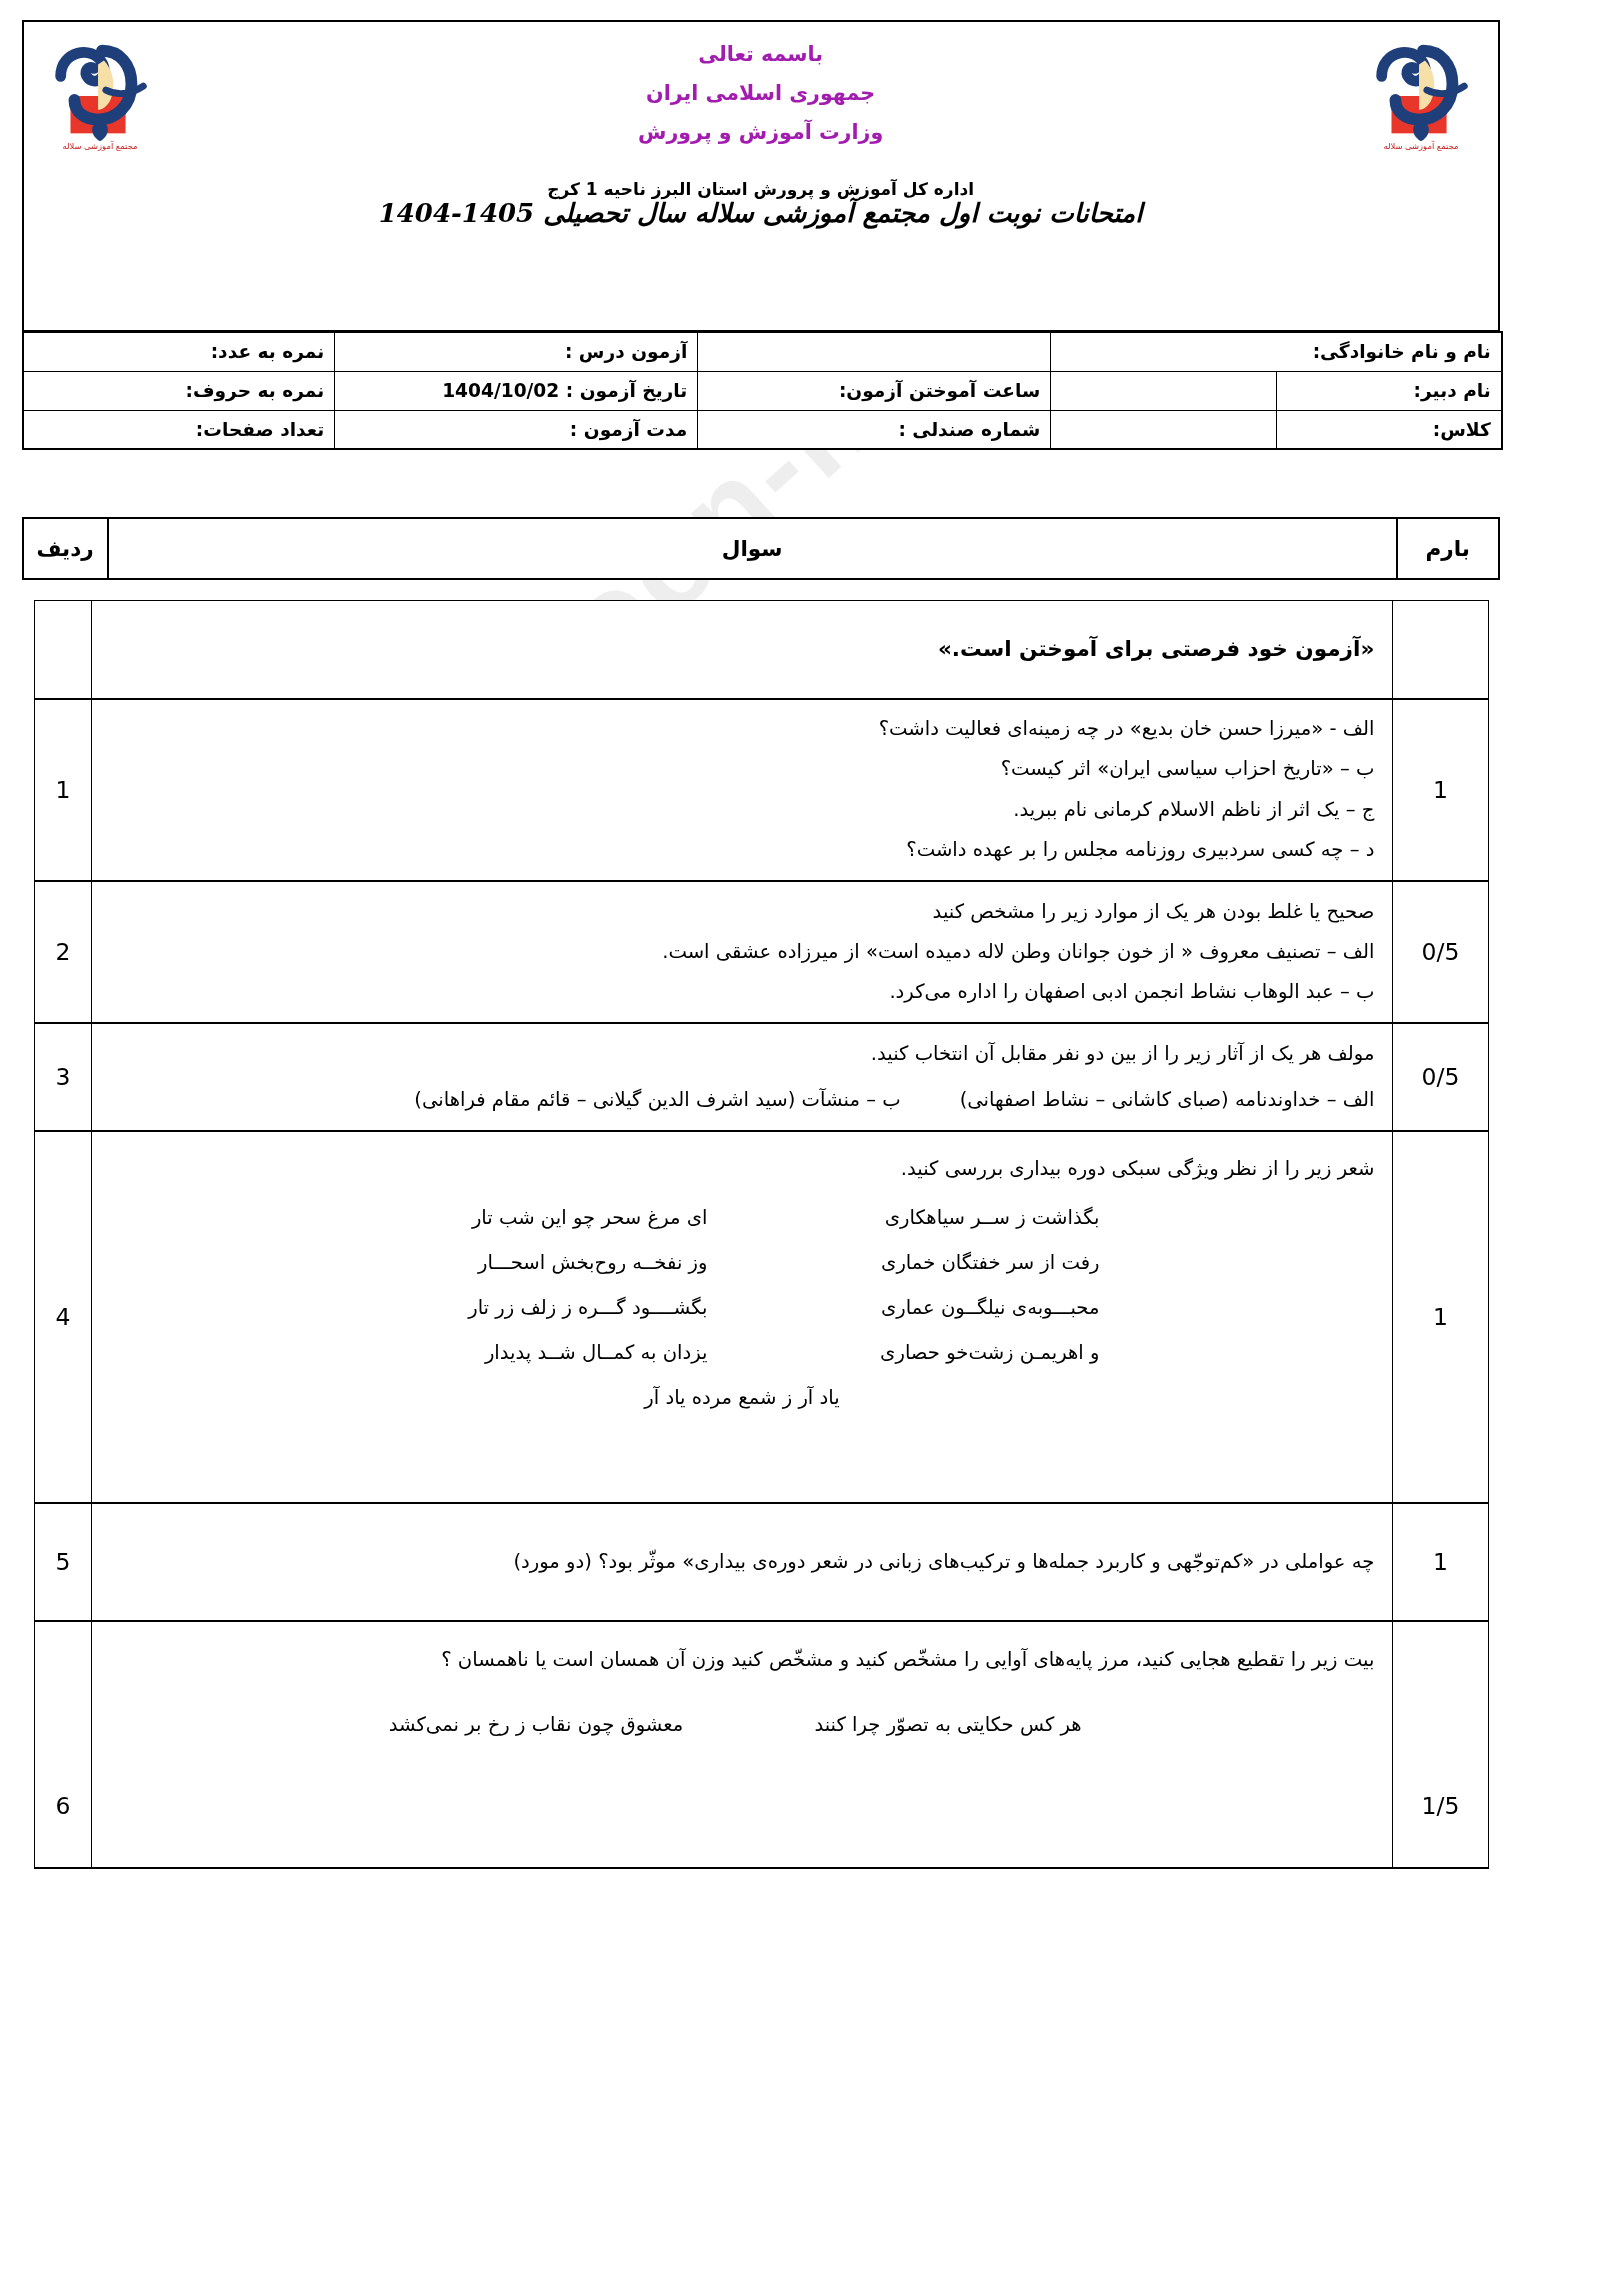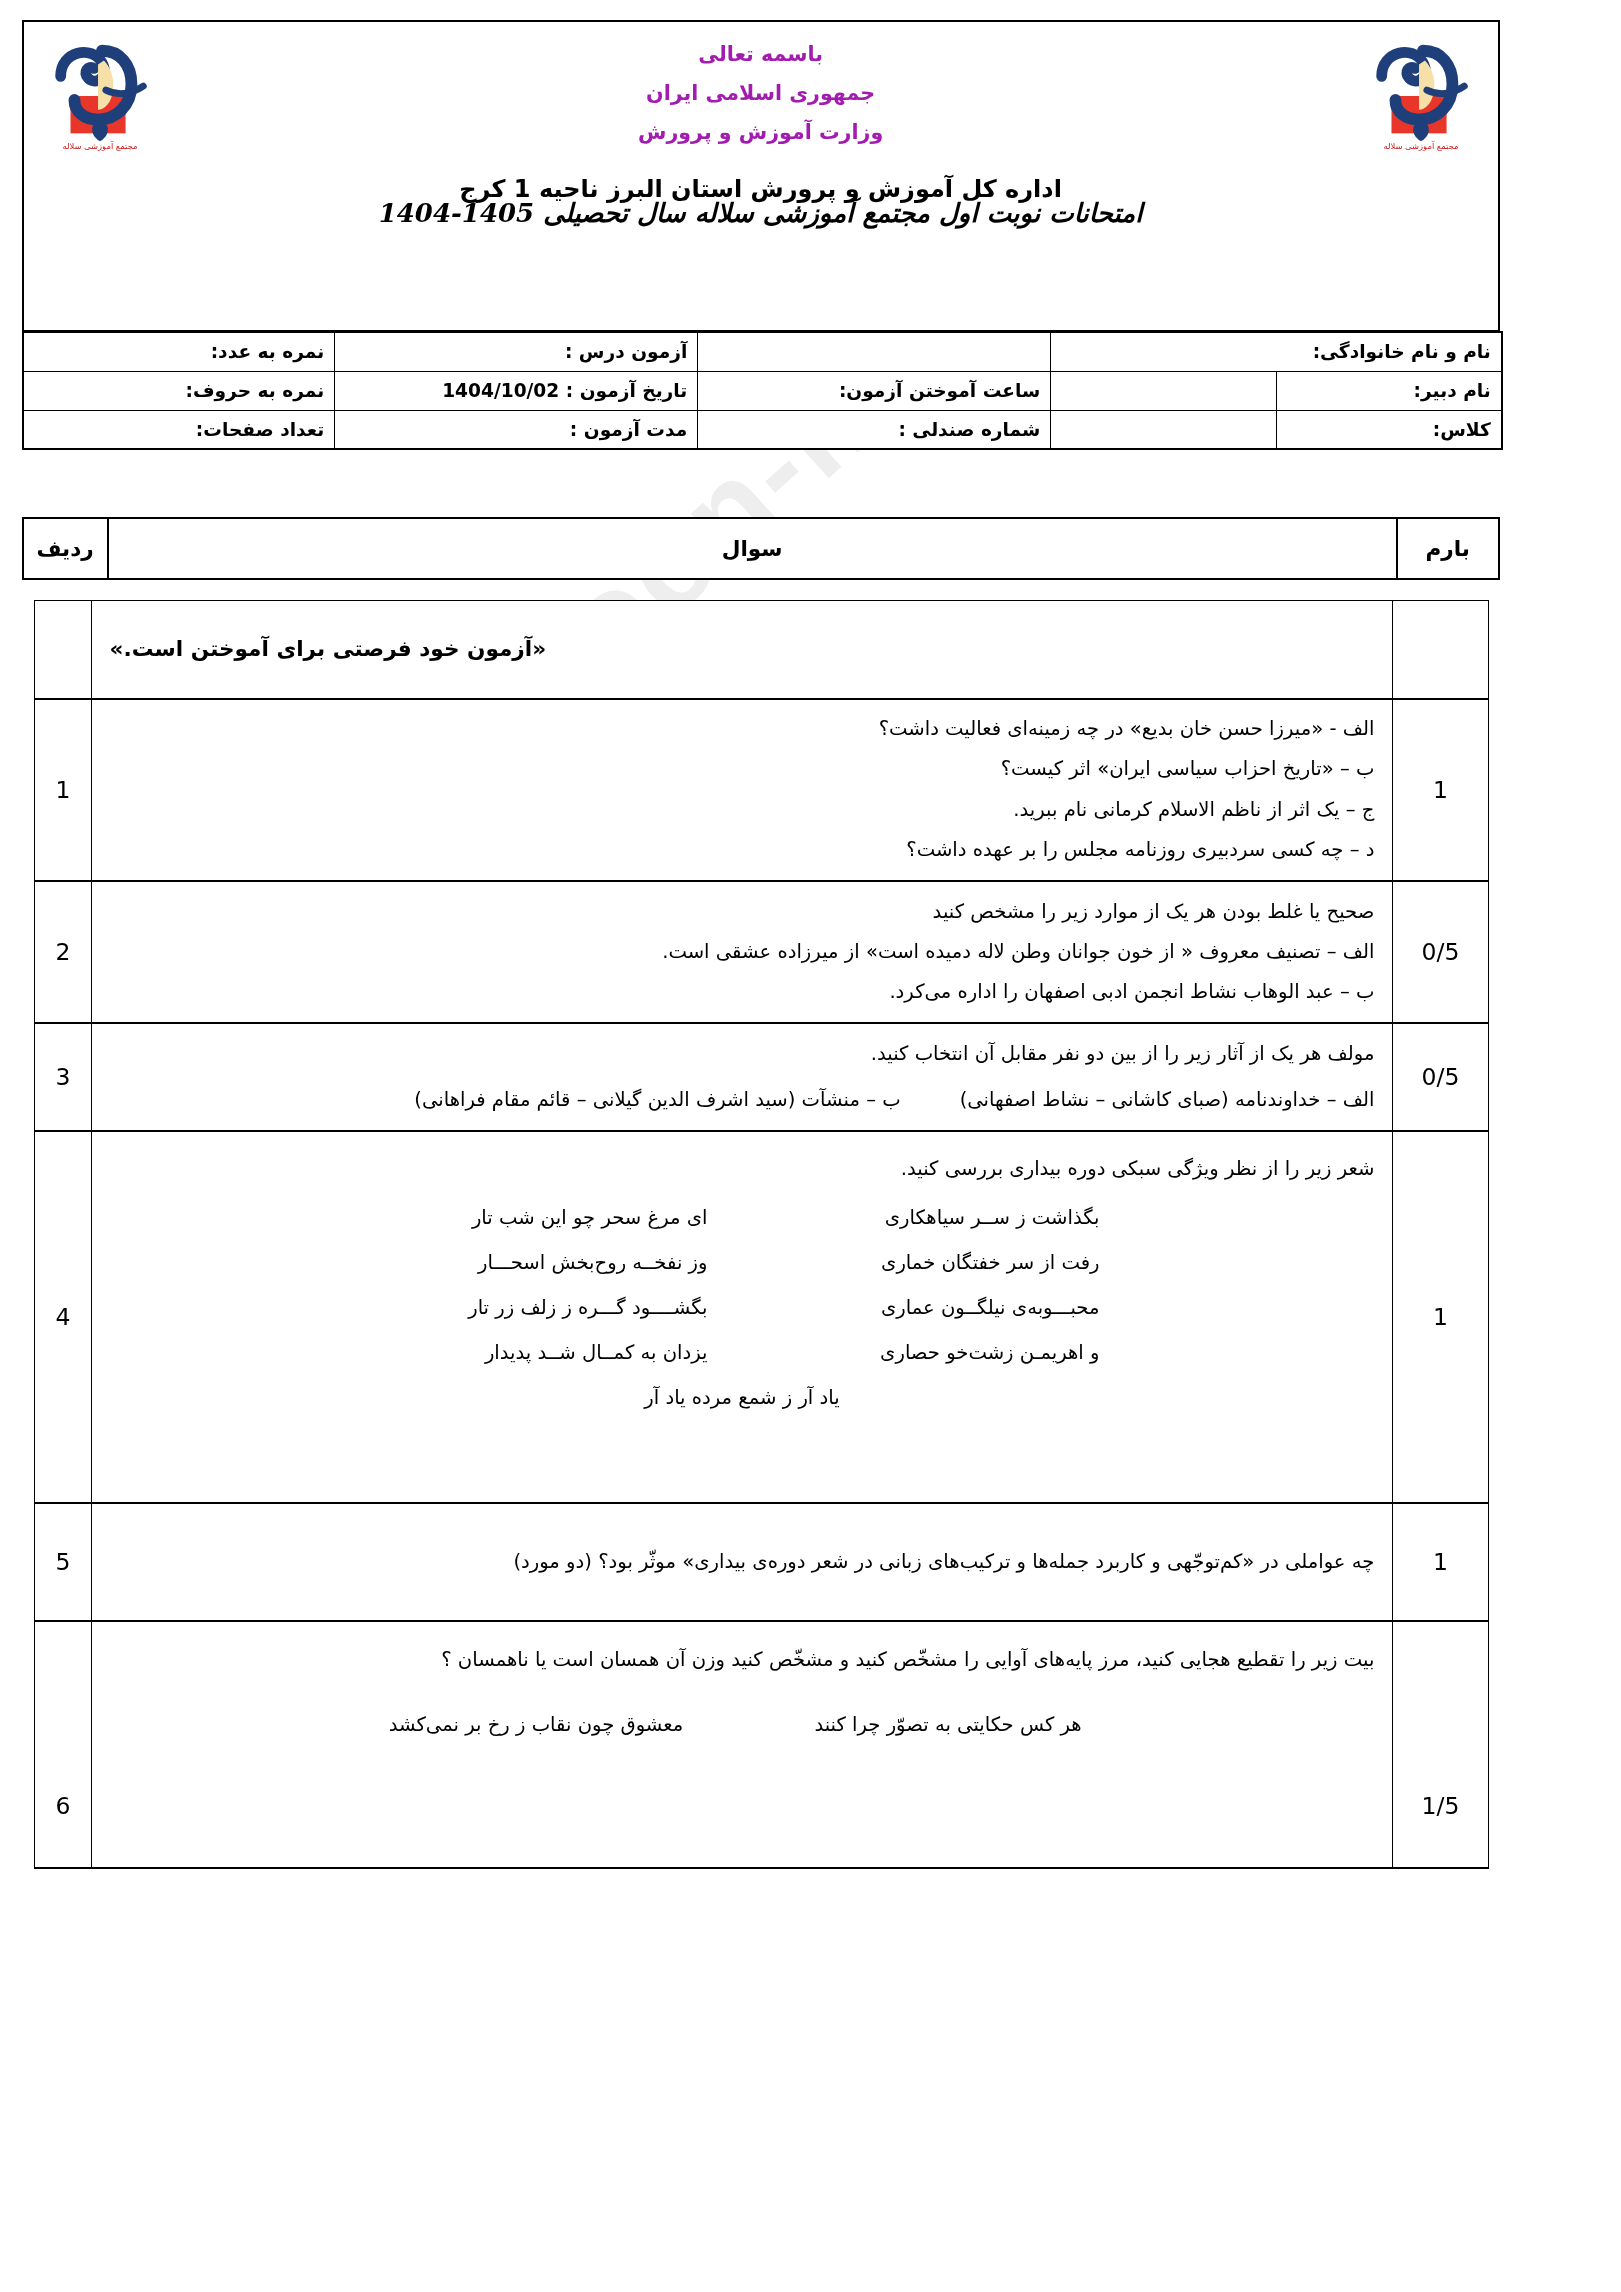--- a/index.html
+++ b/index.html
@@ -83,21 +83,21 @@
   }
   .hline {
     font-family: "DejaVu Sans", sans-serif;
     font-size: 20.6px;
     line-height: 39px;
     font-weight: 600;
     color: #a21caf;
   }
   .hline-admin {
     font-family: "DejaVu Sans", sans-serif;
-    font-size: 24px;
+    font-size: 17px;
     font-weight: 700;
     line-height: 43px;
     margin-top: 15.7px;
   }
   .hline-term {
     position: absolute;
     left: 0; right: 0;
     top: 176px;
     text-align: center;
     font-family: "DejaVu Sans", sans-serif;
@@ -202,21 +202,21 @@
     text-align: right;
   }
   .qtable tr.thick-bot > td { border-bottom: 2px solid #000; }
 
   .center-line {
     text-align: center;
     font-weight: 700;
     font-size: 20.6px;
   }
   .quote-line {
-    text-align: left;
+    text-align: right;
     font-weight: 700;
     font-size: 21.6px;
   }
   .q-sub { display: block; }
   .q-sub.right { text-align: right; }
 
   
   .poem {
     margin-top: 5.9px;
     width: 100%;

